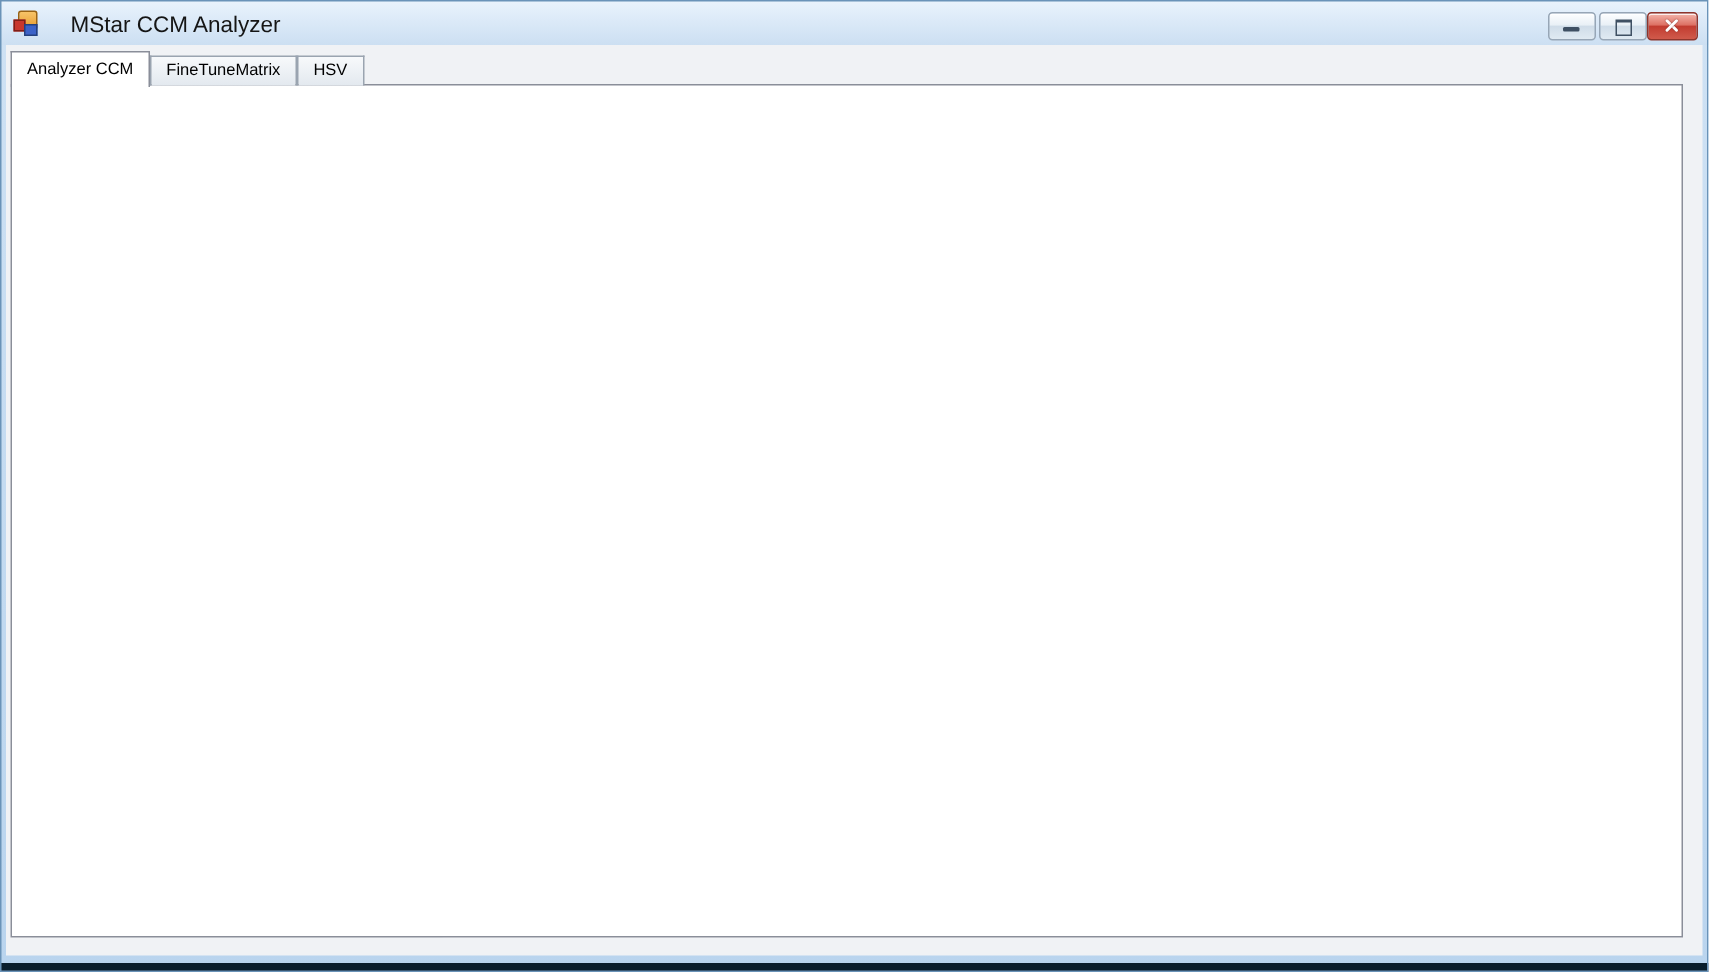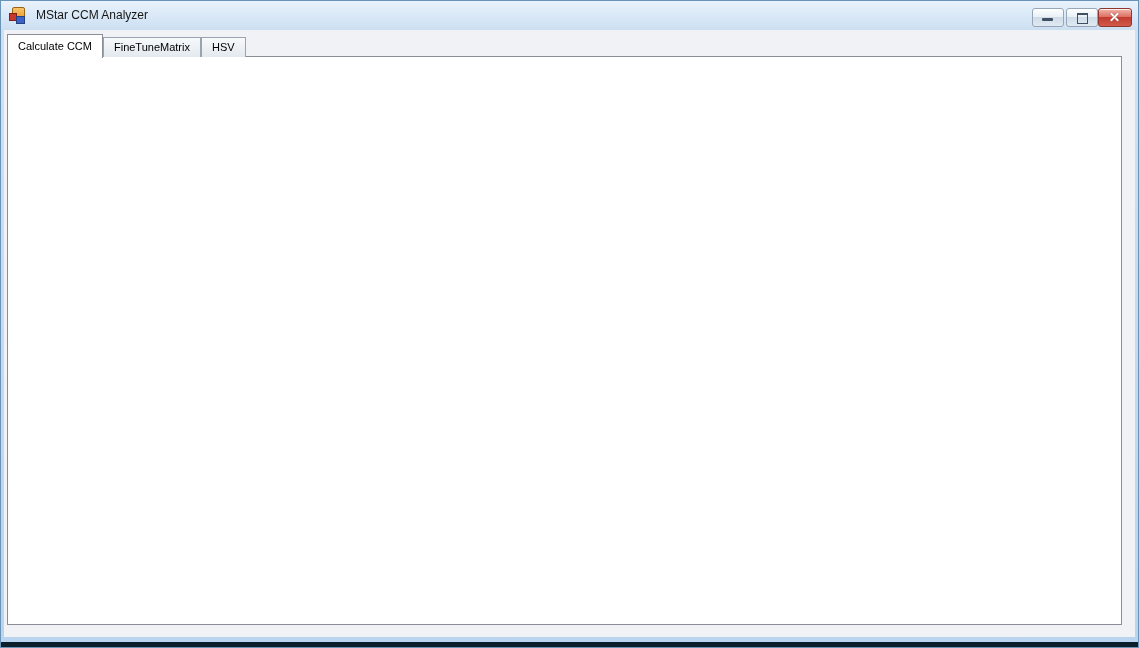--- a/index.html
+++ b/index.html
@@ -9,21 +9,21 @@
     background:linear-gradient(180deg,#CFE2F4,#B9D4EE);
   }
   .window-outline{position:absolute;inset:0;border:1px solid #6A93B8;pointer-events:none;z-index:50;}
   
   .titlebar{position:absolute;left:0;top:0;width:1139px;height:30px;
     background:linear-gradient(180deg,#EAF3FC 0%,#DCEAF8 45%,#CCDFF2 100%);}
   .app-icon{position:absolute;left:9px;top:7px;width:16px;height:16px;}
   .app-icon .win{position:absolute;left:3px;top:0;width:11px;height:11px;background:linear-gradient(180deg,#F7C468,#E89B2E);border:1px solid #9A6314;border-radius:2px;}
   .app-icon .red{position:absolute;left:0;top:6px;width:6px;height:6px;background:#C8372D;border:1px solid #7E1F18;}
   .app-icon .blue{position:absolute;left:7px;top:9px;width:7px;height:6px;background:#3C62C8;border:1px solid #24407E;}
-  .title-text{position:absolute;left:36px;top:8px;font-size:12px;color:#151515;}
+  .title-text{position:absolute;left:47px;top:8px;font-size:15px;color:#151515;}
   .win-btn{position:absolute;top:8px;height:17px;border:1px solid #97A6B6;border-radius:3px;
     background:linear-gradient(180deg,#FDFEFF 0%,#E9F0F6 45%,#CFDCE8 50%,#E0EAF2 100%);
     box-shadow:inset 0 1px 0 rgba(255,255,255,.8);}
   .btn-min{left:1032px;width:30px;}
   .btn-max{left:1066px;width:30px;}
   .btn-close{left:1098px;width:32px;border-color:#8E352C;
     background:linear-gradient(180deg,#F4B6AC 0%,#DD7164 45%,#C23C30 50%,#D05A4B 100%);}
   .glyph-min{position:absolute;left:9px;top:9px;width:11px;height:3px;background:#3F5063;border-radius:1px;}
   .glyph-max{position:absolute;left:10px;top:4px;width:9px;height:8px;border:1px solid #3F5063;border-top-width:2px;background:transparent;}
   .glyph-close-a,.glyph-close-b{position:absolute;left:10px;top:7px;width:11px;height:2px;background:#fff;border-radius:1px;box-shadow:0 0 1px #7E2A22;}
@@ -134,21 +134,21 @@
     </div>
   <div class="win-btn btn-close">
       <div class="glyph-close-a"></div>
       <div class="glyph-close-b"></div>
     </div>
 </div>
 
 <div class="form-area"></div>
 <div class="tab-page"></div>
 <div class="tabs" id="tab-strip">
-    <div class="tab selected">Calculate CCM</div>
+    <div class="tab selected">Analyzer CCM</div>
     <div class="tab">FineTuneMatrix</div>
     <div class="tab">HSV</div>
   </div>
 <div class="dark-strip"></div>
 
 <div class="combo">
   <span></span>
   <div class="combo-btn">
     <div class="tri-down"></div>
   </div>

